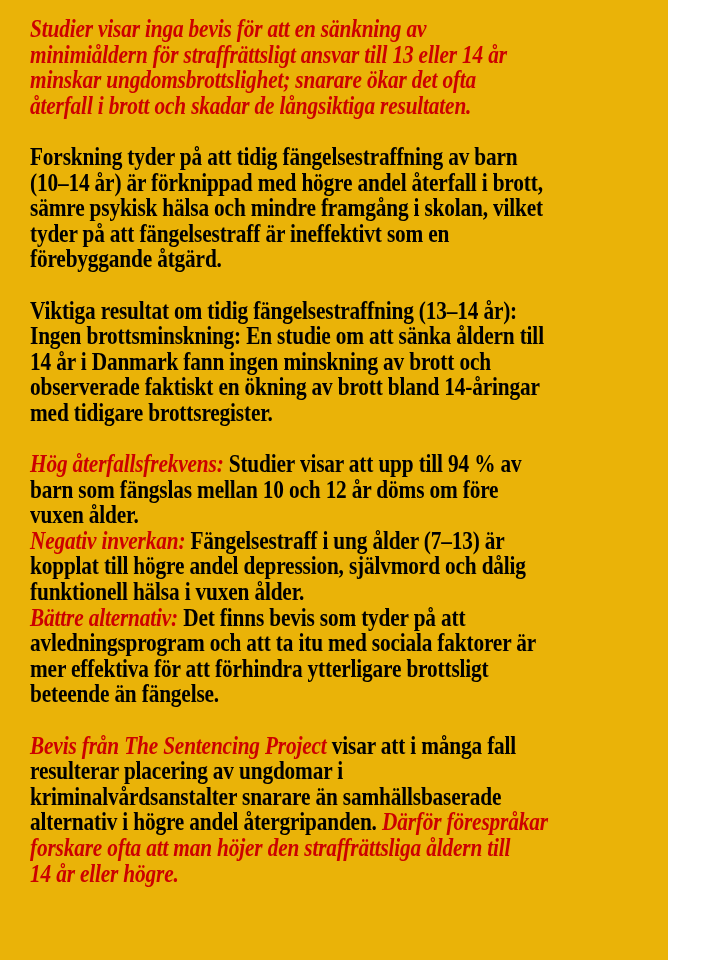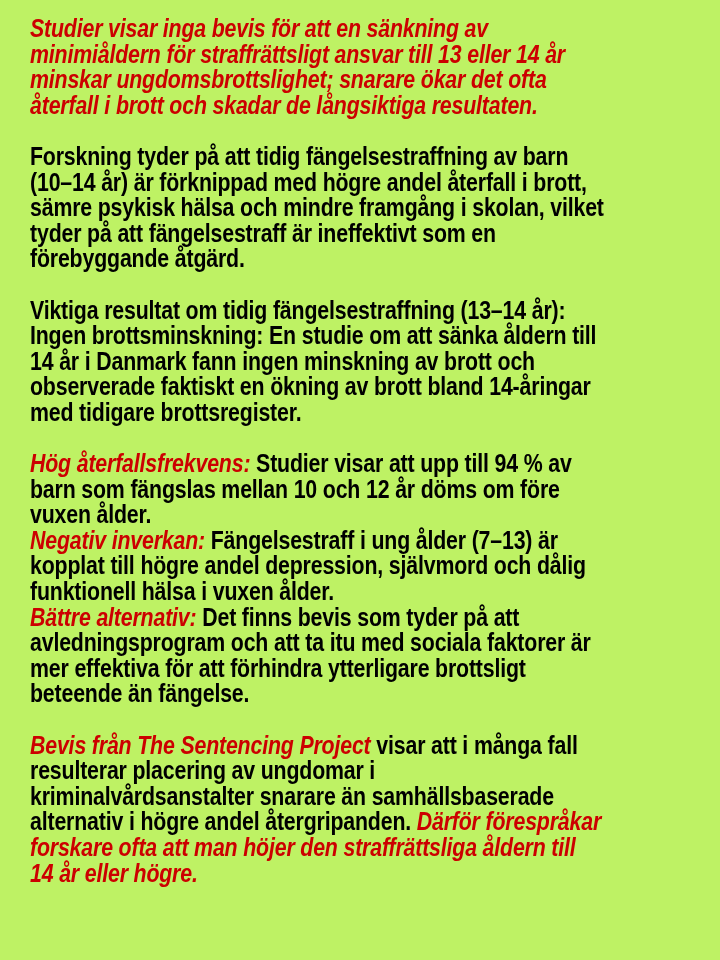--- a/index.html
+++ b/index.html
@@ -2,25 +2,25 @@
 <html><head>
 <meta charset="utf-8">
 <style>
   html, body {
     margin: 0;
     padding: 0;
     background: #ffffff;
   }
   .page {
     position: relative;
-    width: 720px;
+    width: 668px;
     height: 960px;
-    background: #bef264;
+    background: #eab308;
     overflow: hidden;
-    font-family: Liberation Sans, sans-serif;
+    font-family: Liberation Serif, serif;
     font-weight: bold;
   }
   .content {
     position: absolute;
     left: 30px;
     top: 16px;
     width: 840px;               
     transform: scaleX(0.82);    
     transform-origin: 0 0;
   }

